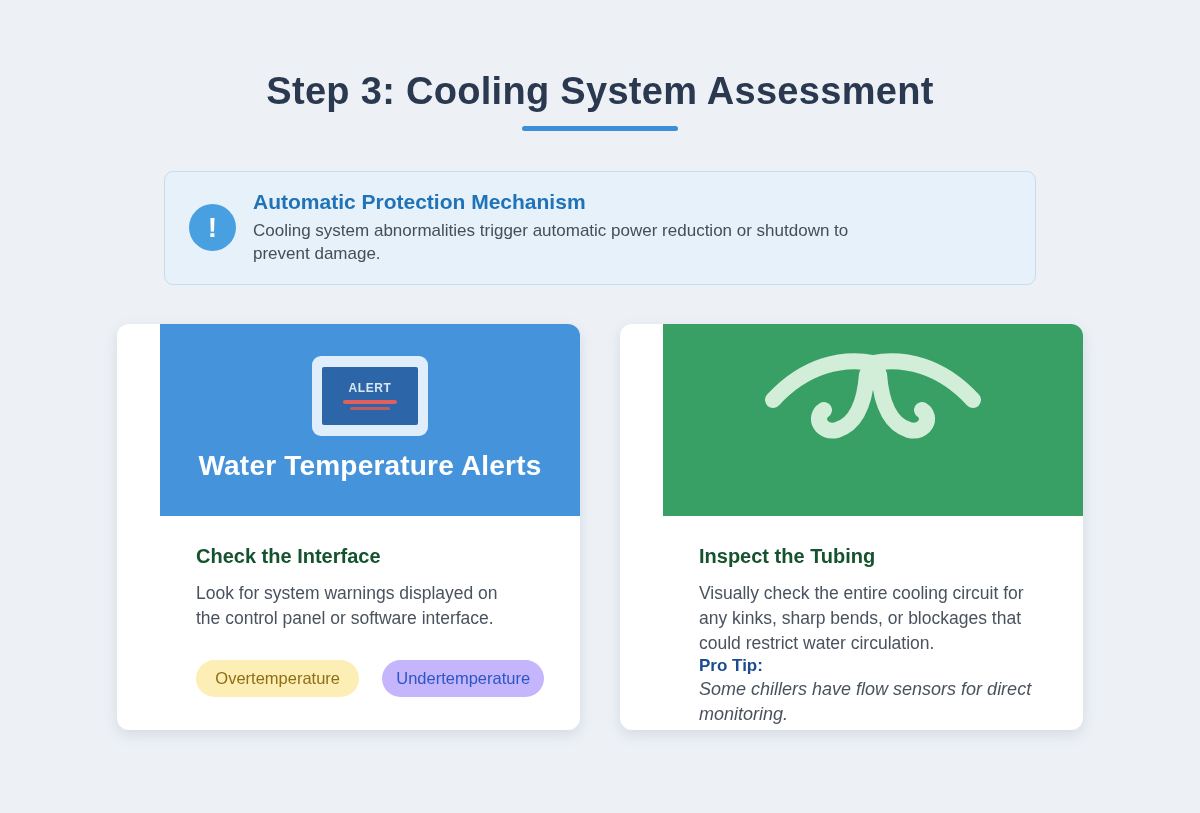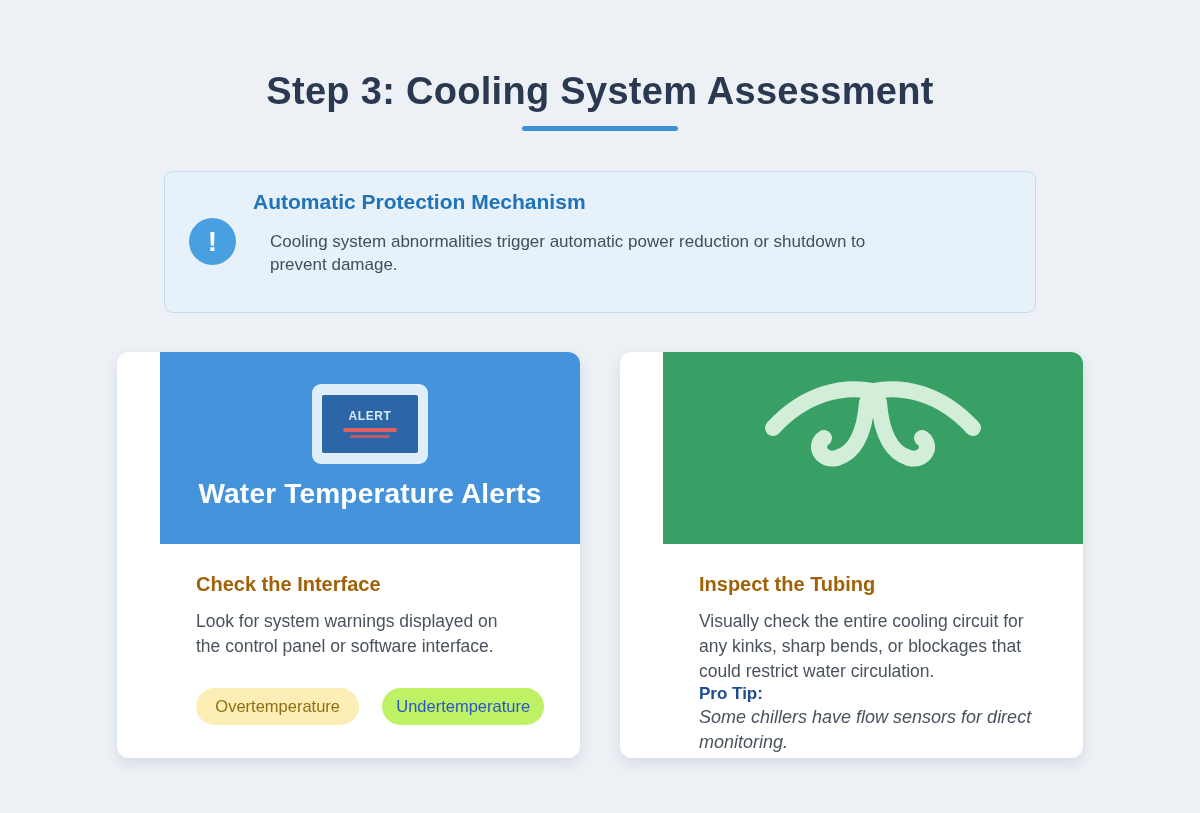--- a/index.html
+++ b/index.html
@@ -39,21 +39,21 @@
     background: #49a0e0; color: #ffffff;
     font-size: 28px; font-weight: bold;
     display: flex; align-items: center; justify-content: center;
     flex-shrink: 0;
   }
   .info-heading {
     margin: 0 0 6px; font-size: 21px; font-weight: bold;
     color: #2173b8;
   }
   .info-body {
-    margin: 17px; font-size: 17px; color: #454e59;
+    margin: 0; font-size: 17px; color: #454e59;
     line-height: 1.35; white-space: pre-line;
   }
 
   
   .cards {
     display: flex; justify-content: center; gap: 40px;
     margin-top: 39px;
   }
   .card {
     width: 463px; height: 406px;
@@ -89,32 +89,32 @@
     display: flex; flex-direction: column; align-items: center; justify-content: center;
   }
   .alert-label {
     color: #d9e7f3; font-size: 12px; font-weight: bold; letter-spacing: 0.6px;
   }
   .alert-line-1 { width: 54px; height: 4px; background: #de605f; border-radius: 2px; margin-top: 5px; }
   .alert-line-2 { width: 40px; height: 3px; background: #bd5a66; border-radius: 2px; margin-top: 3px; }
 
   
   .card-body { padding: 29px 36px 0; }
-  .section-heading { margin: 0; font-size: 20px; font-weight: bold; color: #a16207; }
+  .section-heading { margin: 0; font-size: 20px; font-weight: bold; color: #14532d; }
   .card-paragraph {
     margin: 13px 0 0; font-size: 17.5px; color: #49525e;
     line-height: 1.43; white-space: pre-line;
   }
   .badges { display: flex; gap: 23px; margin-top: 29px; }
   .badge {
     font-size: 16.5px; padding: 9px 0; border-radius: 20px;
     text-align: center;
   }
   .badge.yellow { background: #fceeb4; color: #8f6f15; width: 195px; }
-  .badge.blue   { background: #bef264; color: #2b56c4; width: 193px; }
+  .badge.blue   { background: #c4b5fd; color: #2b56c4; width: 193px; }
 
   .pro-tip-label {
     margin: 0 0 0; font-size: 17px; font-weight: bold; color: #1c4c8f;
   }
   .pro-tip-text {
     margin: 1px 0 0; font-size: 18px; color: #49525e;
     line-height: 1.4; white-space: pre-line; font-style: italic;
   }
 </style>
 </head>

